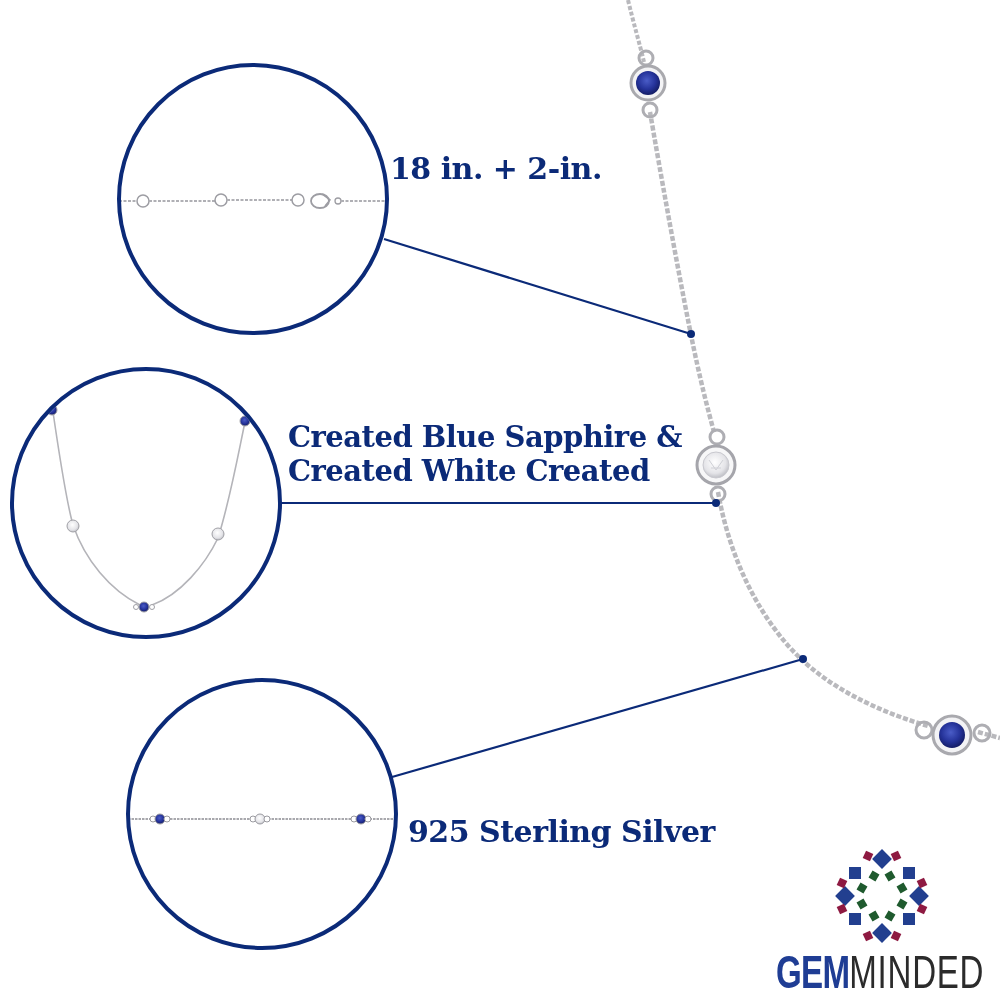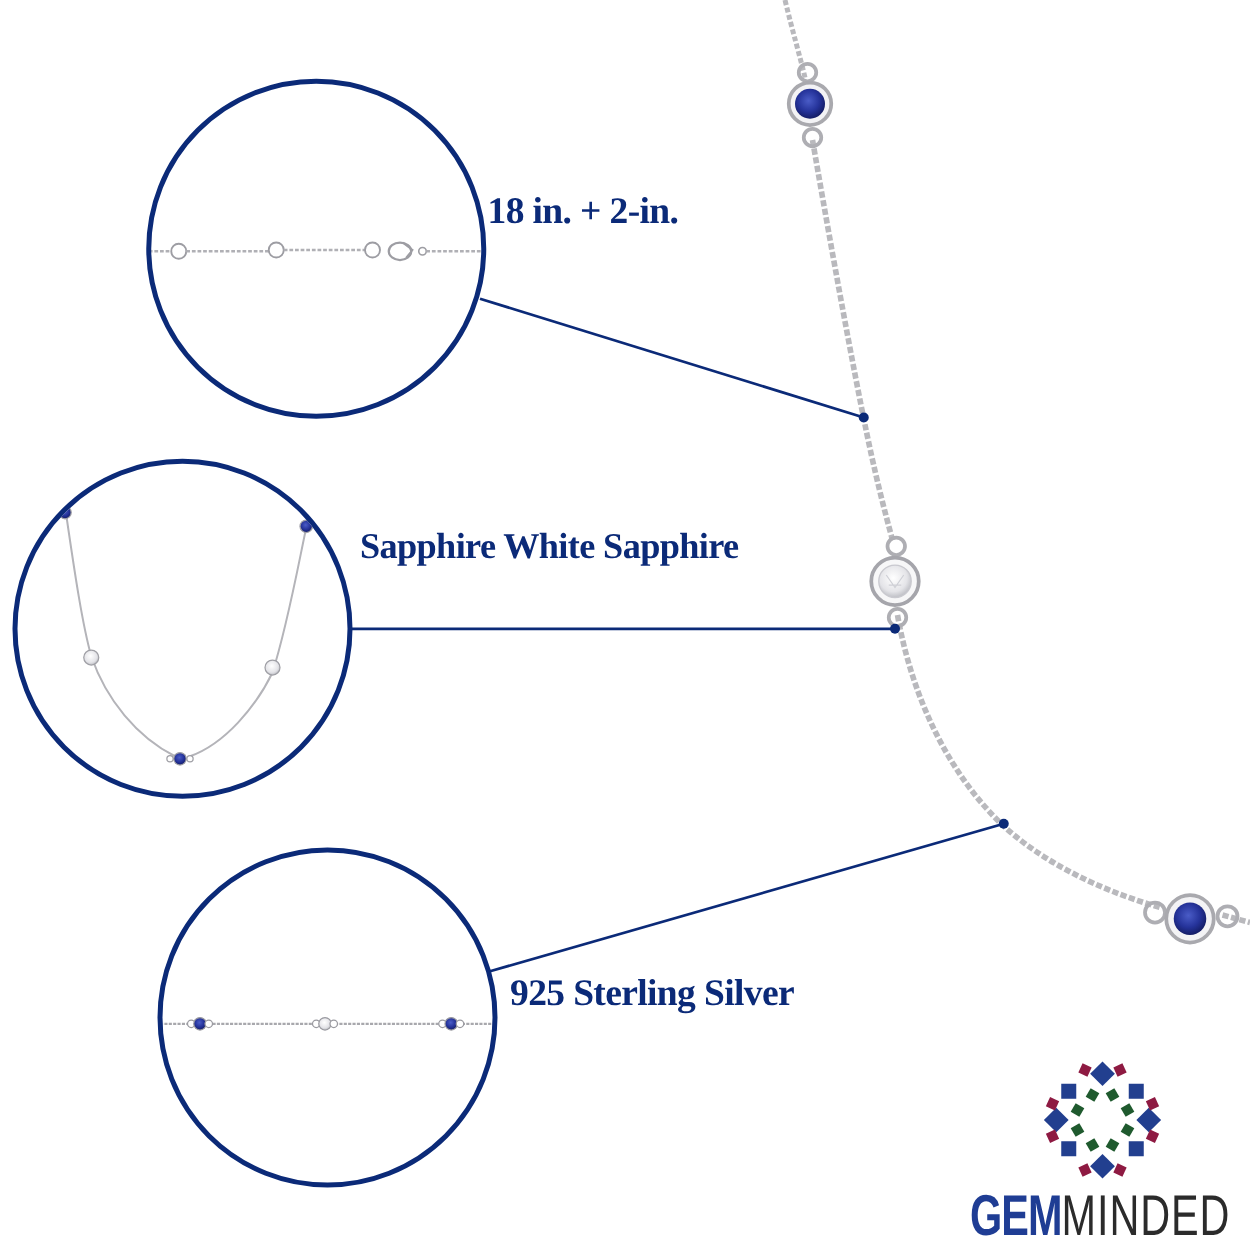--- a/index.html
+++ b/index.html
@@ -9,24 +9,24 @@
     .caption {
       position: absolute;
       font-family: "DejaVu Serif", "Liberation Serif", serif;
       font-weight: bold;
       color: #0b2a78;
       font-size: 30px;
       line-height: 34px;
       letter-spacing: -0.5px;
       white-space: nowrap;
     }
-    .caption span { display: block; font-family: Liberation Serif, serif; }
+    .caption span { display: block; }
     #cap1 { left: 390px; top: 152px; }
     #cap2 { left: 288px; top: 420px; font-size: 29px; }
-    #cap3 { left: 408px; top: 778px; }
+    #cap3 { left: 408px; top: 815px; }
     .brand {
       position: absolute; left: 776px; top: 947px;
       font-family: "Liberation Sans", "DejaVu Sans", sans-serif;
       font-size: 46px; line-height: 50px; letter-spacing: -1px;
       transform: scaleX(0.72); transform-origin: left top;
       white-space: nowrap;
     }
     .brand .b1 { color: #1f3d94; font-weight: bold; }
     .brand .b2 { color: #2b2b2b; font-weight: normal; letter-spacing: 1px; }
   </style>
@@ -180,21 +180,22 @@
         <rect x="-4" y="-4" width="8" height="8" transform="translate(20 8) rotate(30)"></rect>
       </g>
     </g>
   </svg>
 
   <div class="caption" id="cap1">
     <span>18 in. + 2-in.</span>
   </div>
 
   <div class="caption" id="cap2">
-    <span>Sapphire White Sapphire</span>
+    <span>Created Blue Sapphire &amp;</span>
+    <span>Created White Created</span>
   </div>
 
   <div class="caption" id="cap3">
     <span>925 Sterling Silver</span>
   </div>
 
   <div class="brand">
     <span class="b1">GEM</span><span class="b2">MINDED</span>
   </div>
 

